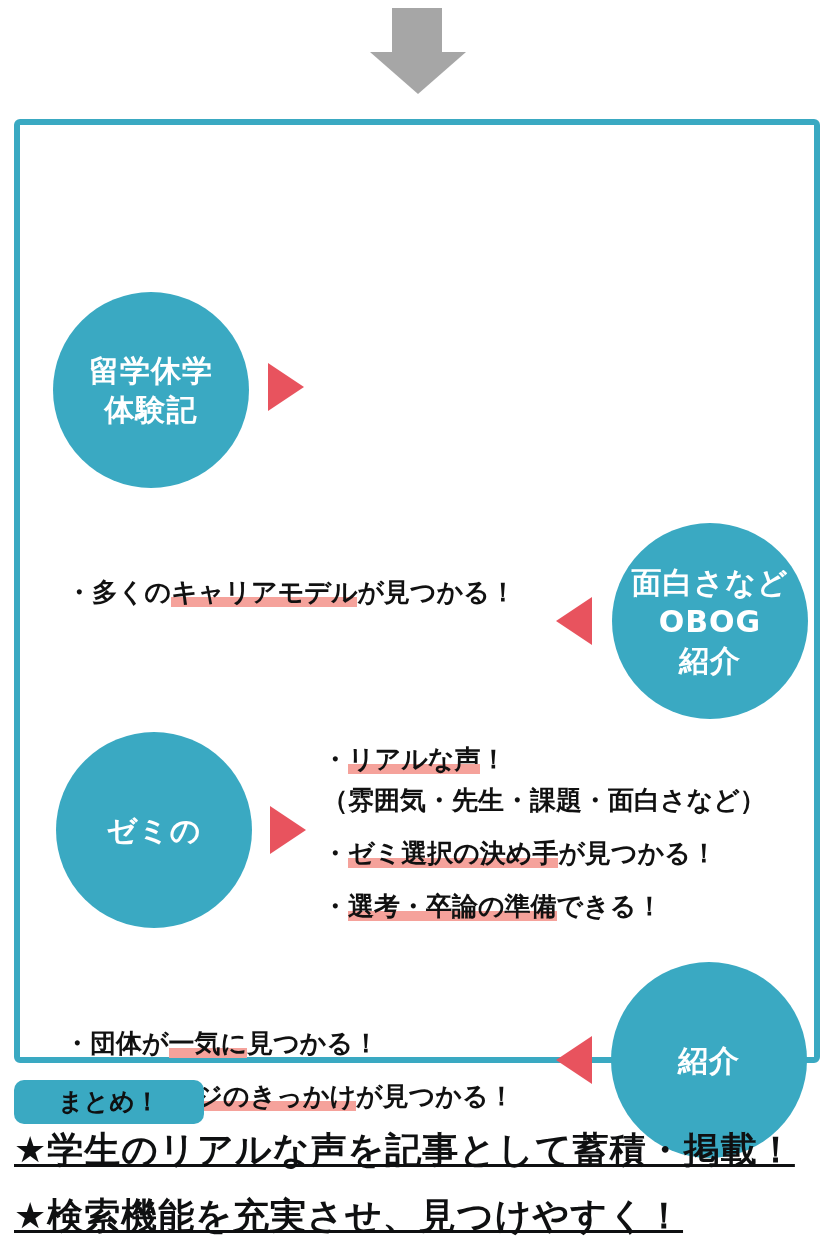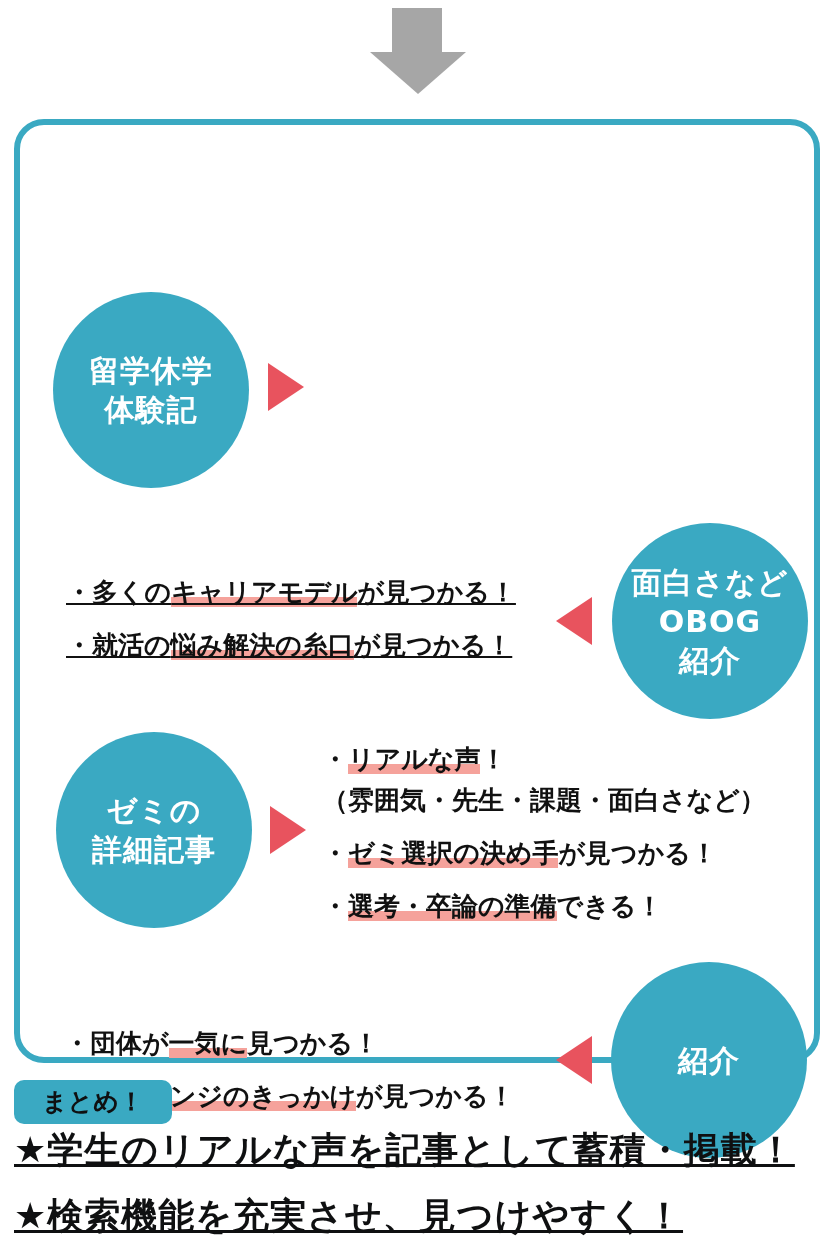--- a/index.html
+++ b/index.html
@@ -17,21 +17,21 @@
   .top-arrow .shaft { position:absolute; left:392px; top:8px; width:50px; height:46px; background:#a6a6a6; }
   .top-arrow .head {
     position:absolute; left:370px; top:52px; width:0; height:0;
     border-left:48px solid transparent; border-right:48px solid transparent;
     border-top:42px solid #a6a6a6;
   }
 
   
   .main-box {
     position:absolute; left:14px; top:119px; width:806px; height:944px;
-    border:6px solid #3aa9c2; border-radius:30px; background:#fff;
+    border:6px solid #3aa9c2; border-radius:6px; background:#fff;
   }
 
   
   .circle {
     position:absolute; width:196px; height:196px; border-radius:50%;
     background:#3aa9c2; color:#ffffff;
     display:flex; flex-direction:column; align-items:center; justify-content:center;
     text-align:center; font-size:30px; line-height:1.3; letter-spacing:1px;
   }
   .circle span { display:block; }
@@ -46,40 +46,40 @@
   .tri-right { border-left:36px solid #e8535e; }
   .tri-left  { border-right:36px solid #e8535e; }
   .t1 { left:248px; top:238px; }
   .t2 { left:536px; top:472px; }
   .t3 { left:250px; top:681px; }
   .t4 { left:536px; top:911px; }
 
   
   .bullets { position:absolute; font-size:26px; line-height:1.5; color:#111; }
   .bul1 { left:300px; top:197px; width:515px; }
-  .bul2 { left:46px;  top:448px; width:520px;text-decoration:underline; }
+  .bul2 { left:46px;  top:448px; width:520px; }
   .bul3 { left:302px; top:615px; width:515px; }
   .bul4 { left:44px;  top:886px; width:530px;margin-top:13px; }
   .bullet { margin-bottom:14px; }
   .tight  { margin-bottom:2px; }
   .hang { padding-left:26px; text-indent:-26px; }
 
   
   .hl {
     background-image:linear-gradient(#f5a29b,#f5a29b);
     background-repeat:no-repeat;
     background-size:100% 10px;
     background-position:0 100%;
   }
 
   
   .badge {
     position:absolute; left:14px; top:1080px;
     background:#3aa9c2; color:#0f1011;
-    font-size:25px; line-height:1; padding:9px 28px 10px;
+    font-size:25px; line-height:1; padding:9px 44px 10px;
     border-radius:10px;
   }
   .summary-line { position:absolute; left:14px; font-size:36px; color:#0f1011; letter-spacing:1px;text-decoration:underline; }
   .sum1 { top:1126px; }
   .sum2 { top:1192px; }
 </style>
 </head>
 <body>
 
 <div class="page">
@@ -98,26 +98,24 @@
     <div class="tri tri-right t1"></div>
 
     <div class="circle c2">
       <span>面白さなど</span>
       <span>OBOG</span>
       <span>紹介</span>
     </div>
     <div class="tri tri-left t2"></div>
     <div class="bullets bul2">
       <p class="bullet hang"><span>・多くの</span><span class="hl">キャリアモデル</span><span>が見つかる！</span></p>
-      <p class="bullet hang"><span>・就活の</span><span class="hl">悩み解決の糸口</span><span>が見つかる！</span></p>
     </div>
 
     <div class="circle c3">
       <span>ゼミの</span>
-      <span>詳細記事</span>
     </div>
     <div class="tri tri-right t3"></div>
     <div class="bullets bul3">
       <p class="bullet hang tight"><span>・</span><span class="hl">リアルな声</span><span>！</span></p>
       <p class="bullet"><span>（雰囲気・先生・課題・面白さなど）</span></p>
       <p class="bullet hang"><span>・</span><span class="hl">ゼミ選択の決め手</span><span>が見つかる！</span></p>
       <p class="bullet hang"><span>・</span><span class="hl">選考・卒論の準備</span><span>できる！</span></p>
     </div>
 
     <div class="circle c4">

